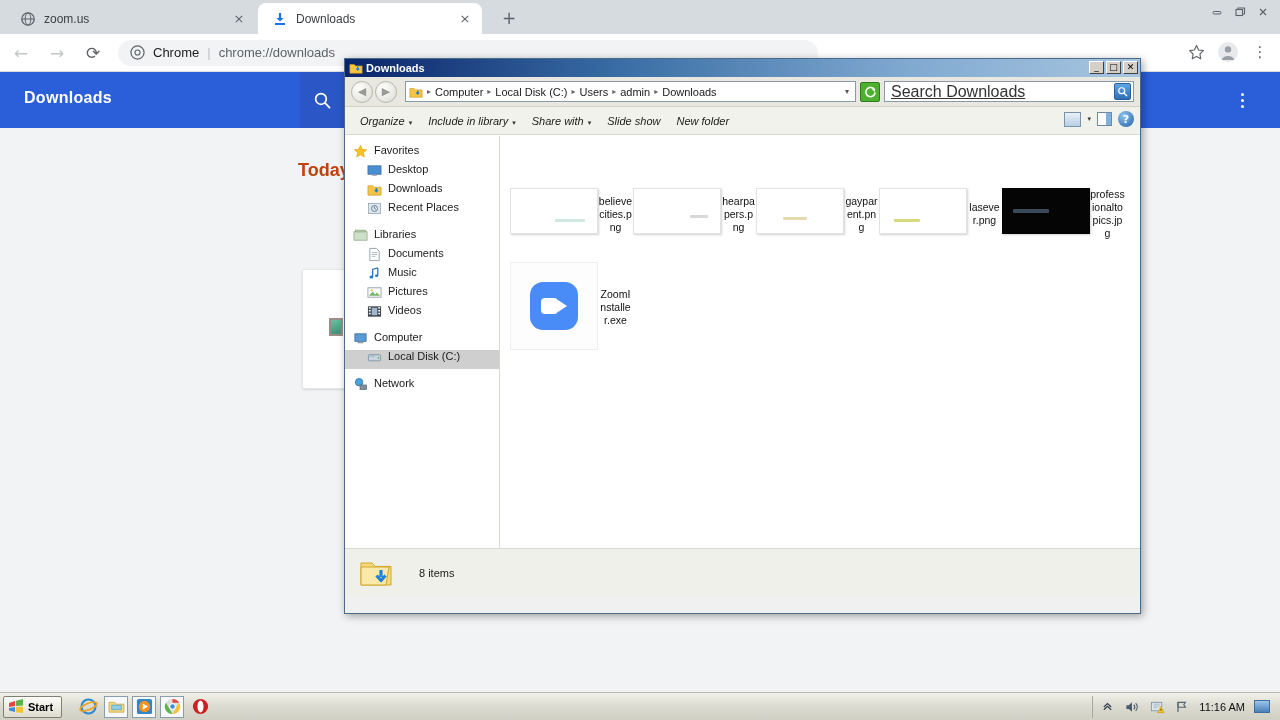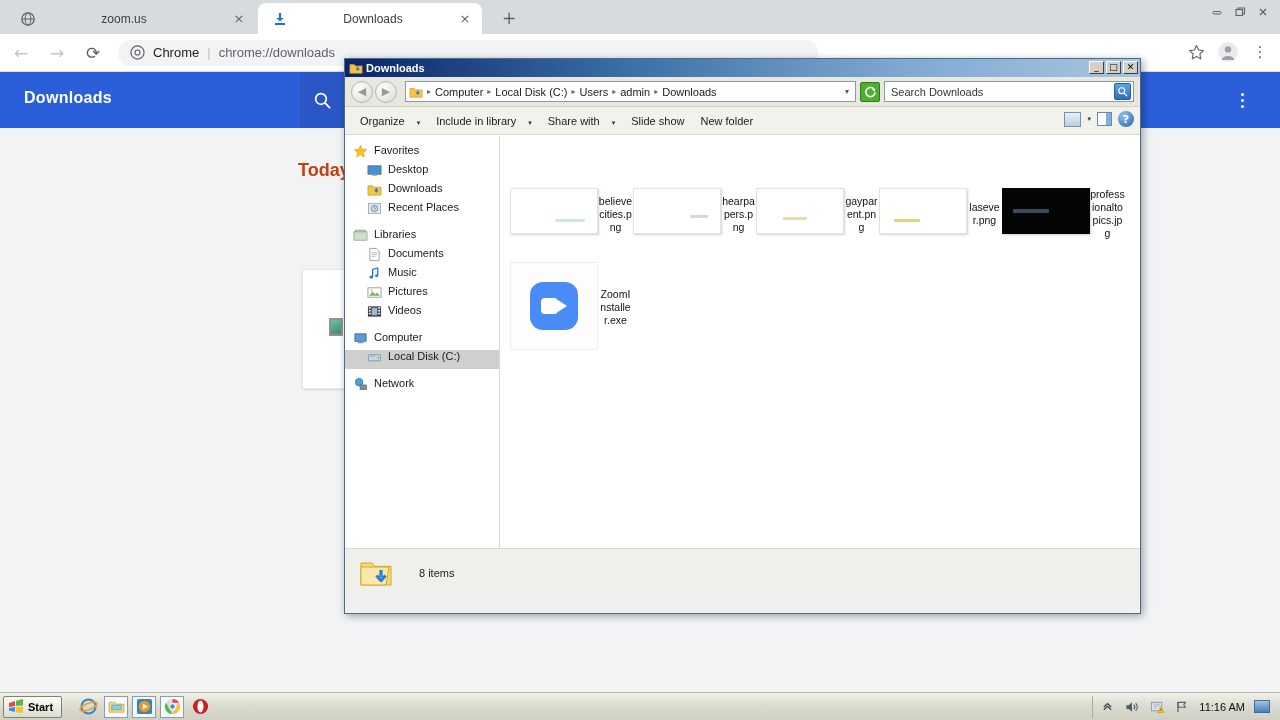--- a/index.html
+++ b/index.html
@@ -24,21 +24,21 @@
   }
   .tab.inactive { left: 6px; width: 250px; }
   .tab.active {
     left: 258px; width: 224px;
     background: #ffffff;
     border-radius: 8px 8px 0 0;
   }
   .tab-favicon { width: 16px; height: 16px; flex: 0 0 16px; position: relative; }
   .tab-title {
     flex: 1 1 auto; white-space: nowrap; overflow: hidden;
-    text-overflow: ellipsis; font-size: 12px; color: #3c4043; text-align: center;
+    text-overflow: ellipsis; font-size: 12px; color: #3c4043;
   }
   .tab-close {
     flex: 0 0 14px; width: 14px; height: 14px;
     font-size: 13px; line-height: 13px; text-align: center;
     color: #5f6368; font-family: "DejaVu Sans", sans-serif;
   }
   .tab.inactive .tab-close { margin-left: 20px; }
   .newtab-btn {
     position: absolute; left: 498px; top: 8px;
     width: 22px; height: 22px; text-align: center;
@@ -220,38 +220,38 @@
     border: 1px solid #2e7d18; border-radius: 2px;
     display: flex; align-items: center; justify-content: center;
     color: #fff; font-size: 11px; font-family: "DejaVu Sans", sans-serif;
     flex: 0 0 20px;
   }
   .ex-searchbox {
     width: 250px; height: 21px; background: #ffffff;
     border: 1px solid #8a9ba8; display: flex; align-items: center;
     padding: 0 2px 0 6px; font-size: 11px; flex: 0 0 250px;
   }
-  .ex-search-text { color: #333; flex: 1 1 auto; font-size: 11px; }
+  .ex-search-text { color: #333; flex: 1 1 auto; font-size: 16px; text-decoration: underline; }
   .ex-search-icon {
     width: 17px; height: 17px;
     background: linear-gradient(#5fa7e8,#2f6fb5);
     border: 1px solid #2a5f9e; border-radius: 2px;
     display: flex; align-items: center; justify-content: center;
     color: #fff; font-size: 10px; font-family: "DejaVu Sans", sans-serif;
   }
 
   .ex-toolbar {
     height: 28px; background: #f2f2ec;
     border-bottom: 1px solid #d8d8d0;
     display: flex; align-items: center; padding: 0 8px;
     gap: 2px; position: relative;
   }
   .ex-tb-item {
     font-size: 11px; color: #1a1a1a; padding: 3px 7px;
-    display: flex; align-items: flex-end; gap: 12px; white-space: nowrap;
+    display: flex; align-items: flex-end; gap: 4px; white-space: nowrap; font-style: italic;
   }
   .tb-caret { font-size: 7px; color: #333; font-family: "DejaVu Sans", sans-serif; }
   .ex-tb-right {
     position: absolute; right: 6px; top: 4px;
     display: flex; align-items: center; gap: 6px;
   }
   .tb-sq-icon {
     width: 17px; height: 15px;
     background: linear-gradient(#e8f0f8,#b8cfe4);
     border: 1px solid #7a93ab;

